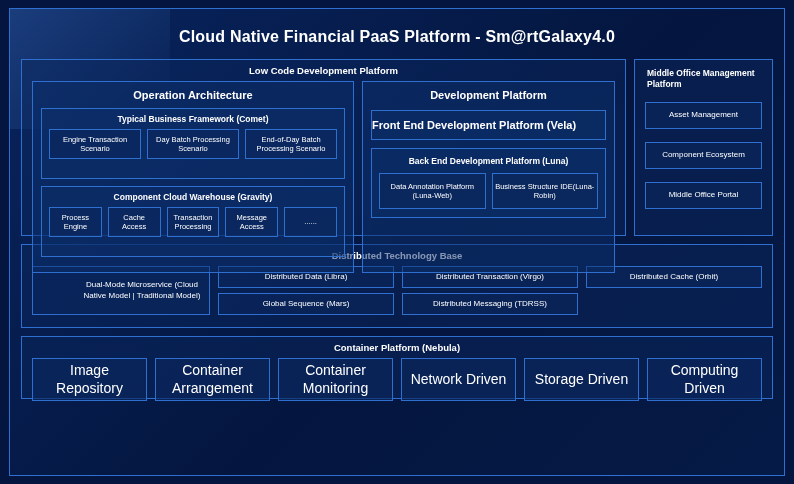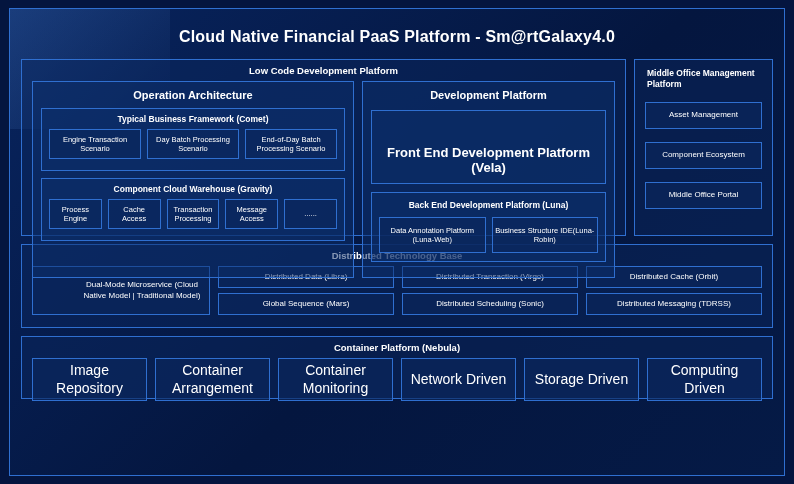--- a/index.html
+++ b/index.html
@@ -104,21 +104,21 @@
     padding-bottom: 8px;
   }
   .inner-title {
     text-align: center;
     font-size: 11px;
     font-weight: bold;
     padding: 7px 0 7px 0;
   }
   .group {
     margin: 0 8px 7px 8px;
-    padding-bottom: 11px;
+    padding-bottom: 19px;
   }
   .group-title {
     text-align: center;
     font-size: 8.5px;
     font-weight: bold;
     padding: 5px 0 5px 0;
   }
   .chip-row {
     display: flex;
     gap: 6px;
@@ -126,25 +126,24 @@
   }
   .chip-row .chip { flex: 1 1 0; min-height: 26px; }
   .chip-row.h2 .chip { min-height: 30px; }
 
   .dev-box {
     margin: 0 8px 8px 8px;
     min-height: 28px;
   }
   .dev-box.first { margin-top: 2px; }
   .dev-inner-title {
-    text-align: center;
-    font-size: 13px;
+    text-align: left;
+    font-size: 11px;
     font-weight: bold;
     padding: 8px 0 8px 0;
-    margin-top: 26px;
   }
   .dev-group {
     margin: 0 8px 7px 8px;
     padding-bottom: 8px;
   }
   .dev-group-title {
     text-align: center;
     font-size: 8.5px;
     font-weight: bold;
     padding: 7px 0 7px 0;
@@ -282,21 +281,20 @@
       <div class="panel-title">Distributed Technology Base</div>
       <div class="dist-body">
         <div class="dist-left">
           <div class="chip">Dual-Mode Microservice (Cloud Native Model | Traditional Model)</div>
         </div>
         <div class="dist-right">
           <div class="chip">Distributed Data (Libra)</div>
           <div class="chip">Distributed Transaction (Virgo)</div>
           <div class="chip">Distributed Cache (Orbit)</div>
           <div class="chip">Global Sequence (Mars)</div>
-          <div class="chip">Distributed Scheduling (Sonic)</div>
           <div class="chip">Distributed Messaging (TDRSS)</div>
         </div>
       </div>
     </div>
 
     <div class="panel container-plat">
       <div class="panel-title">Container Platform (Nebula)</div>
       <div class="container-row">
         <div class="chip">Image Repository</div>
         <div class="chip">Container Arrangement</div>

